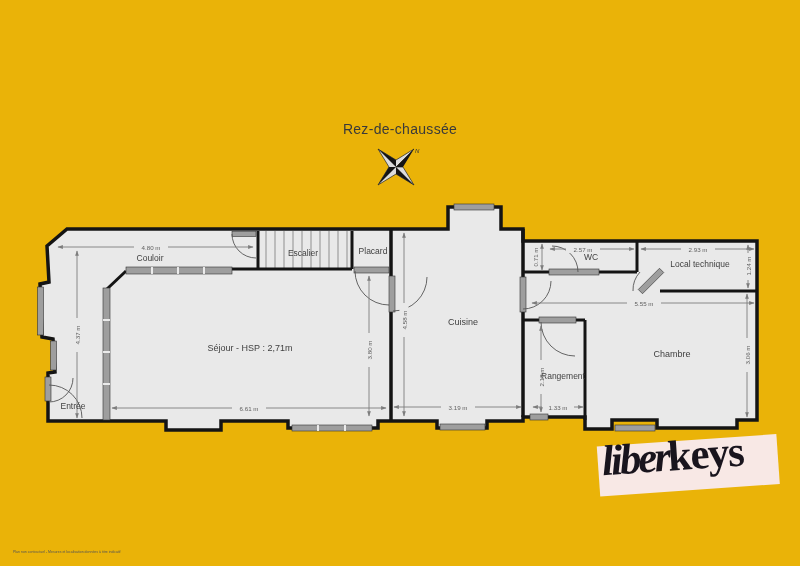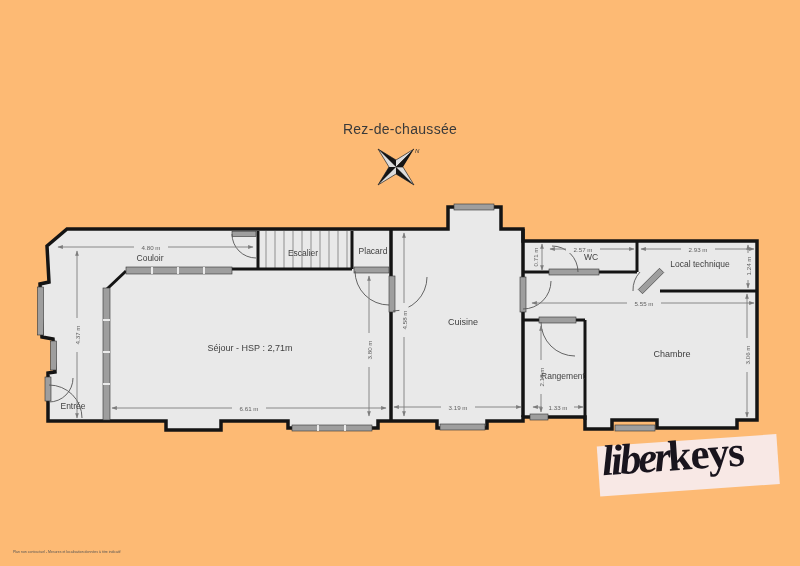--- a/index.html
+++ b/index.html
@@ -1,16 +1,16 @@
 <!DOCTYPE html>
 <html><head>
 <meta charset="utf-8">
 <style>
   html,body{margin:0;padding:0;background:#fff;}
-  .page{position:relative;width:800px;height:566px;background:#fdba74;overflow:hidden;
+  .page{position:relative;width:800px;height:566px;background:#eab308;overflow:hidden;
         font-family:"Liberation Sans",sans-serif;}
   .title{position:absolute;left:0;right:0;top:121px;text-align:center;
          font-size:14px;color:#3a3a3a;letter-spacing:.3px;}
   svg{position:absolute;left:0;top:0;}
   .room-label{font-size:8.5px;fill:#3f3f3f;}
   .room-label-lg{font-size:9px;fill:#3f3f3f;}
   .dim-text{font-size:6.2px;fill:#5f5f5f;}
   .dim-line{stroke:#7d7d7d;stroke-width:.9;fill:none;}
   .dim-bg{fill:#e9e9e9;}
   .wall{stroke:#141414;fill:none;}

